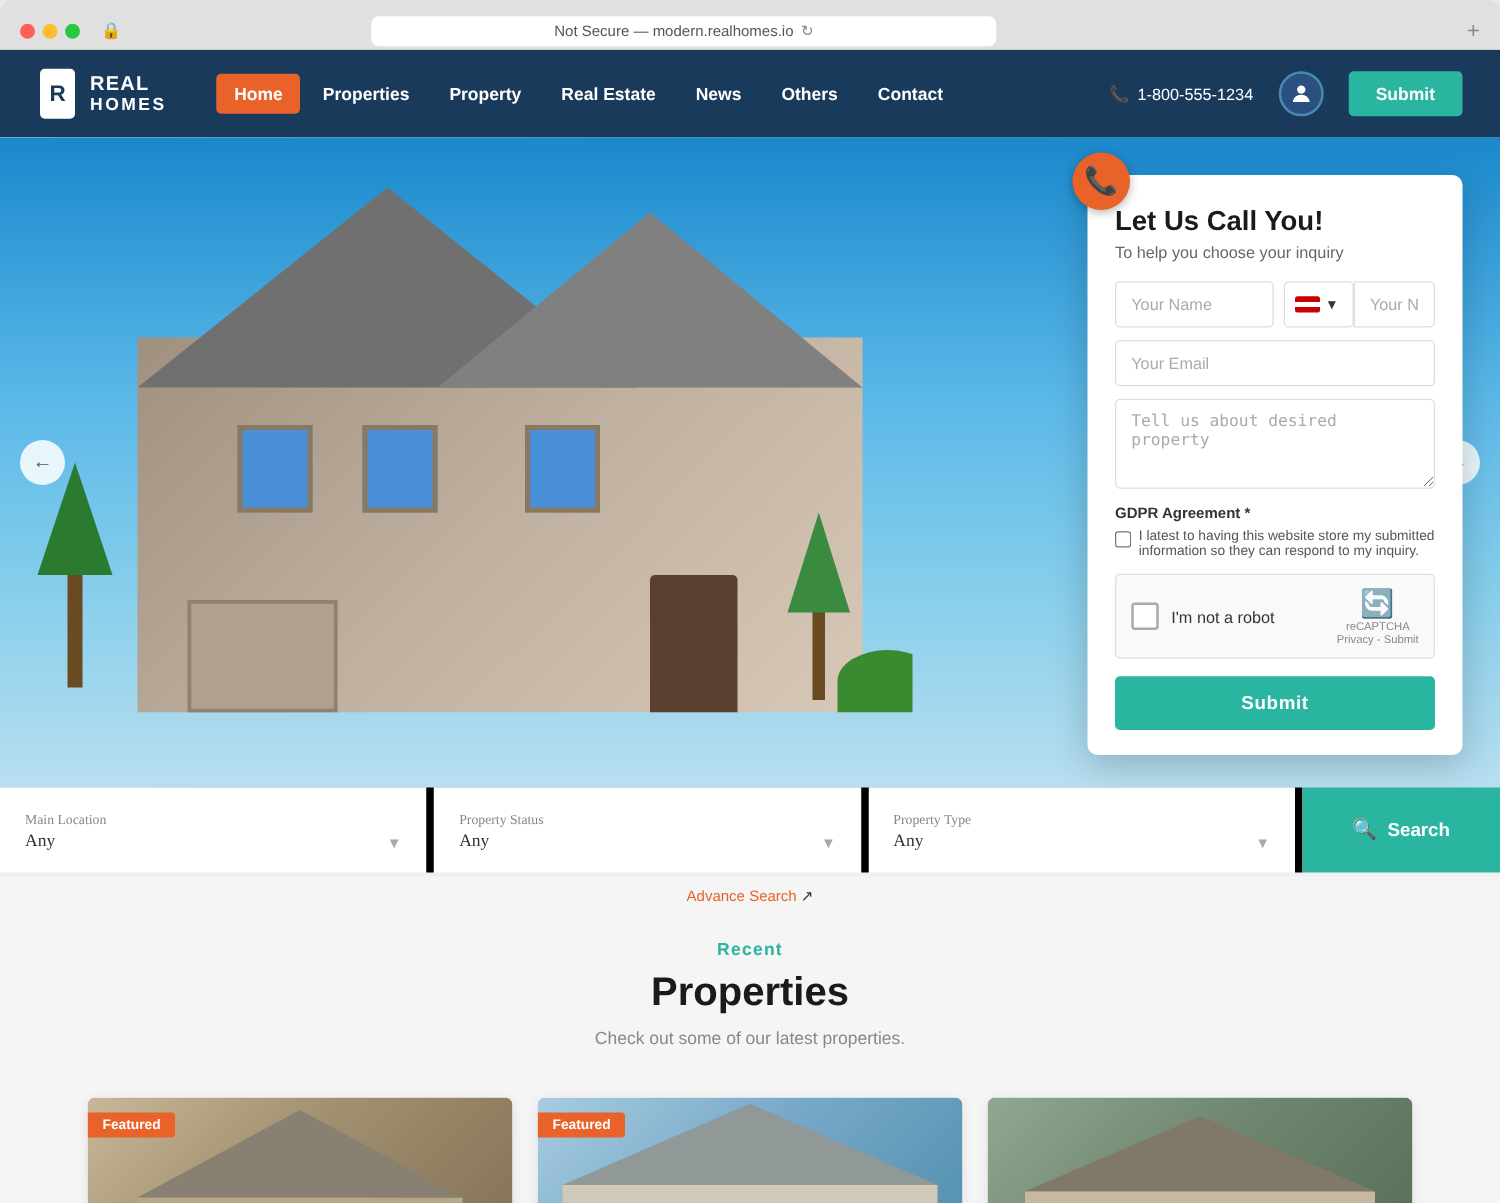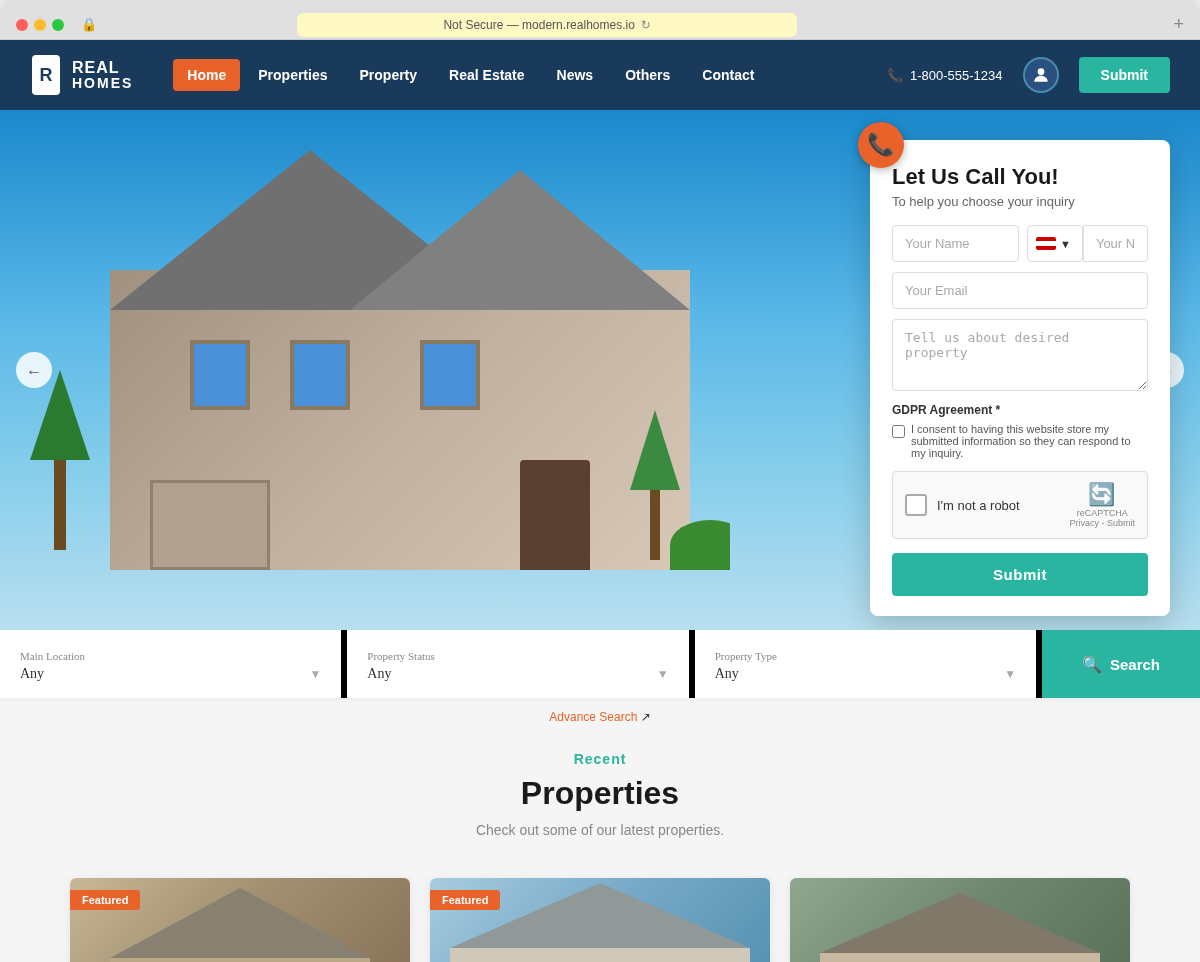--- a/index.html
+++ b/index.html
@@ -19,21 +19,21 @@
     .traffic-lights { display: flex; gap: 6px; }
     .tl { width: 12px; height: 12px; border-radius: 50%; }
     .tl-red { background: #ff5f57; }
     .tl-yellow { background: #febc2e; }
     .tl-green { background: #28c840; }
     .address-bar {
       flex: 1;
       display: flex;
       align-items: center;
       justify-content: center;
-      background: #fef9c3;
+      background: #ffffff;
       border-radius: 6px;
       height: 24px;
       font-size: 12px;
       color: #555;
       gap: 6px;
       max-width: 500px;
       margin: 0 auto;
     }
     .browser-right { margin-left: auto; font-size: 18px; color: #888; cursor: pointer; }
 
@@ -313,21 +313,21 @@
       </div>
     </div>
 
     <input class="form-input" type="email" style="margin-bottom: 10px; display: block; width: 100%;" placeholder="Your Email">
 
     <textarea class="form-input" style="display: block; width: 100%; margin-bottom: 12px; height: 72px; resize: vertical;" placeholder="Tell us about desired property"></textarea>
 
     <span class="gdpr-label">GDPR Agreement *</span>
     <div class="gdpr-text">
       <input type="checkbox" style="margin-top: 2px;">
-      <span>I consent to having this website store my submitted information so they can respond to my inquiry.</span>
+      <span>I latest to having this website store my submitted information so they can respond to my inquiry.</span>
     </div>
 
     <div class="recaptcha-box">
       <div class="recaptcha-left">
         <div class="recaptcha-check"></div>
         <span>I'm not a robot</span>
       </div>
       <div class="recaptcha-right">
         <div class="recaptcha-logo">🔄</div>
         <div class="recaptcha-text">reCAPTCHA</div>

